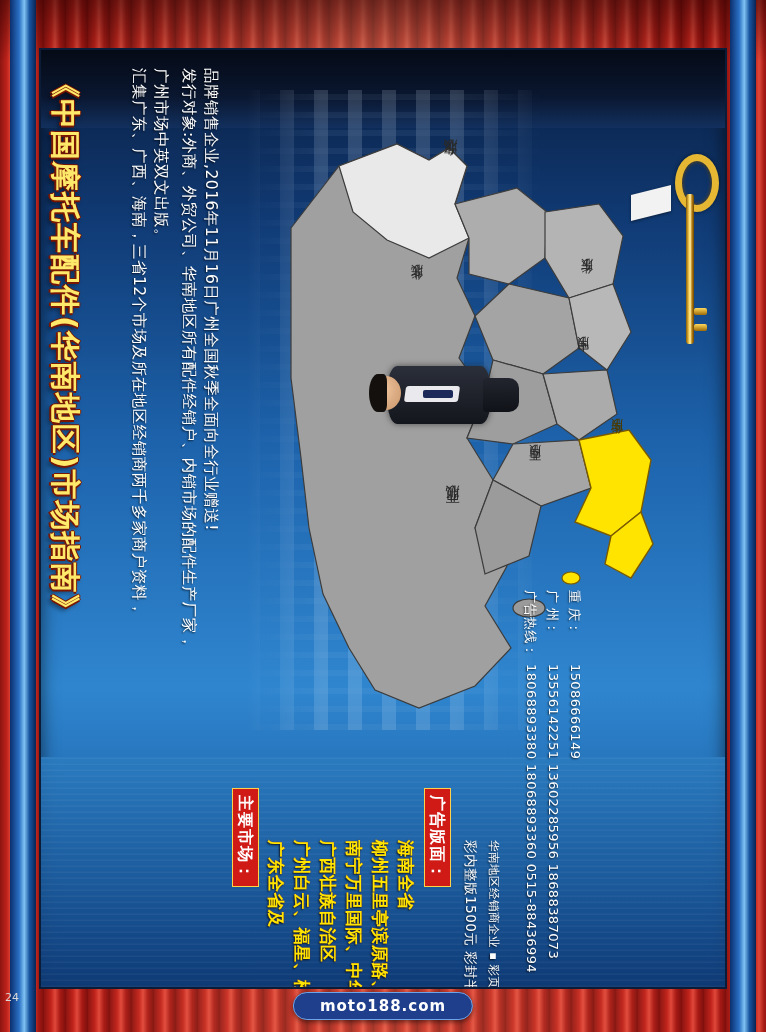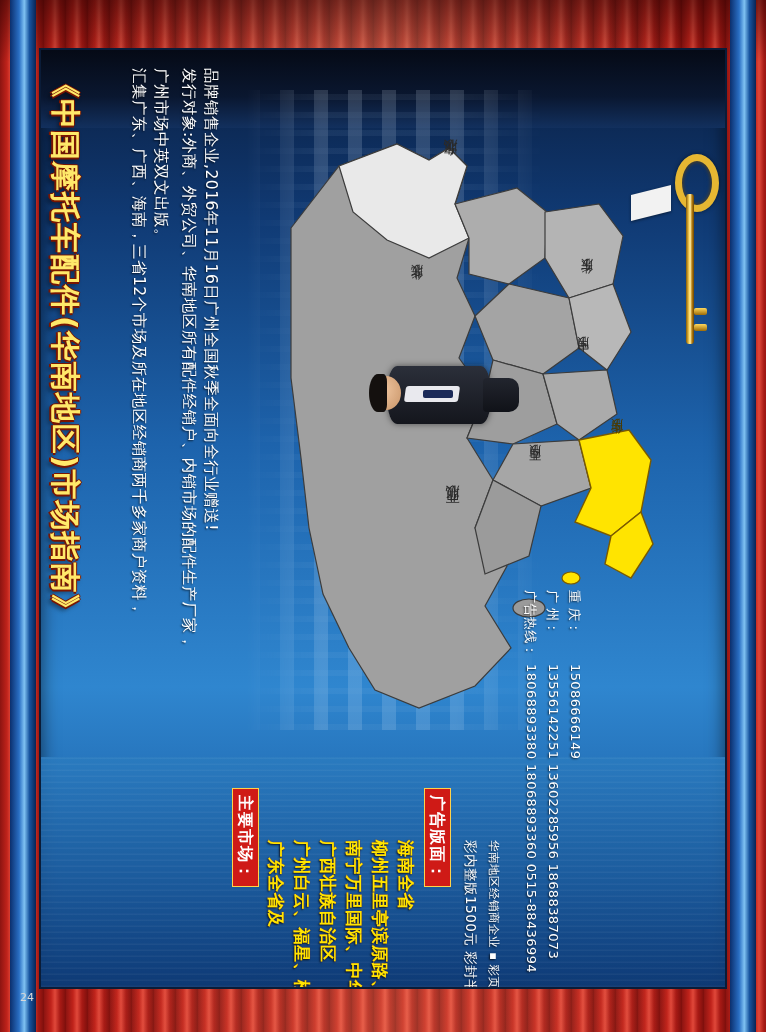--- a/index.html
+++ b/index.html
@@ -292,21 +292,21 @@
     border-radius: 14px;
     padding: 4px 26px;
     color: #ffffff;
     font-size: 15px;
     font-weight: bold;
     letter-spacing: 1px;
     box-shadow: 0 2px 5px rgba(0,0,0,.5);
   }
   .page-num {
     position: absolute;
-    left: 20px;
+    left: 5px;
     bottom: 28px;
     color: #d8d8d8;
     font-size: 11px;
     font-family: "DejaVu Sans", sans-serif;
     margin-top: 32px;
   }
 </style>
 </head>
 <body>
 
@@ -415,14 +415,17 @@
     <div class="vtext hot-line" style="left:542px; top:540px; transform: rotate(90deg);">重    庆：</div>
     <div class="vtext hot-line" style="left:542px; top:614px; transform: rotate(90deg);">15086666149</div>
 
     <div class="vtext slogan" style="left:636px; top:620px; transform: rotate(90deg);"></div>
     <div class="vtext slogan" style="left:636px; top:620px; transform: rotate(90deg); opacity:0;">叩开市场大门，踏上财富旅程</div>
 
   </div>
 
   <div class="page-num">24</div>
 
+  <div class="bottom-strip">
+    <div class="site-pill">moto188.com</div>
+  </div>
 
 </div>
 
 </body></html>

